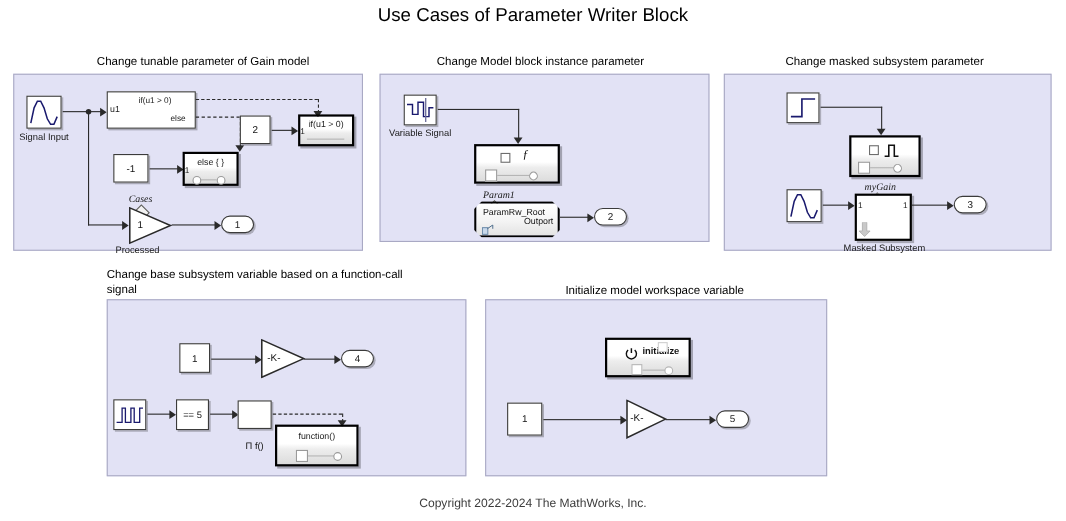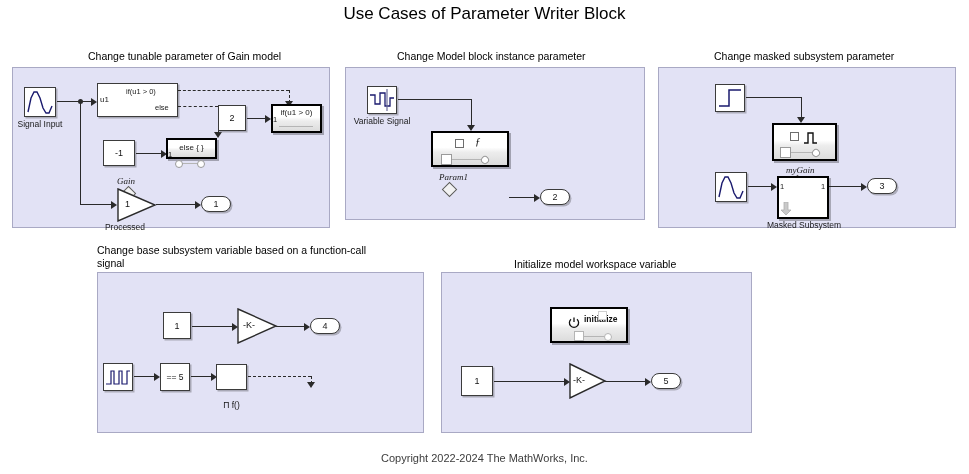--- a/index.html
+++ b/index.html
@@ -266,21 +266,21 @@
   <div class="dwire-h" style="left:165px; top:38px; width:40px;"></div>
   <div class="dwire-v" style="left:205px; top:38px; height:28px;"></div>
   <div class="arrow-d" style="left:201px; top:64px;"></div>
 
   <div class="blk" style="left:90px; top:72px; width:32px; height:26px;">
     <div class="ctr">-1</div>
   </div>
   <div class="wire-h" style="left:123px; top:85px; width:26px;"></div>
   <div class="arrow-r" style="left:148px; top:82px;"></div>
 
-  <div class="sub" style="left:153px; top:70px; width:51px; height:21px;">
+  <div class="sub" style="left:153px; top:70px; width:51px; height:31px;">
     <div class="sub-cap" style="top:3px;">else { }</div>
     <div class="sub-slider" style="left:7px; top:19px; width:34px; height:9px;">
       <div class="bar" style="left:6px; width:16px;"></div>
       <div class="ci" style="left:0px;"></div>
       <div class="ci" style="left:22px;"></div>
     </div>
   </div>
   <div class="sub-port" style="left:155px; top:82px;">1</div>
 
   <div class="blk" style="left:205px; top:37px; width:28px; height:26px;">
@@ -290,21 +290,21 @@
   <div class="arrow-r" style="left:252px; top:47px;"></div>
 
   <div class="sub" style="left:258px; top:36px; width:51px; height:29px;">
     <div class="sub-cap" style="top:2px;">if(u1 &gt; 0)</div>
     <div class="sub-slider" style="left:6px; top:16px; width:38px; height:9px;">
       <div class="bar" style="left:0px; width:34px;"></div>
     </div>
   </div>
   <div class="sub-port" style="left:260px; top:47px;">1</div>
 
-  <div class="ital" style="left:104px; top:108px;">Gain</div>
+  <div class="ital" style="left:104px; top:108px;">Cases</div>
   <div class="diamond" style="left:110px; top:120px;"></div>
 
   <div class="gain" style="left:104px; top:120px;">
     <svg width="40" height="34" viewBox="0 0 40 34">
       <polygon points="1,1 38,17 1,33" fill="#ffffff" stroke="#2a2a2a" stroke-width="1.4"></polygon>
     </svg>
   </div>
   <div class="gain-txt" style="left:112px; top:131px;">1</div>
   <div class="blk-label" style="left:80px; top:154px; width:64px;">Processed</div>
 
@@ -337,20 +337,30 @@
     <div class="sub-slider" style="left:8px; top:22px; width:52px; height:9px;">
       <div class="bar" style="left:10px; width:32px;"></div>
       <div class="sq" style="left:0px; top:-1px; width:9px; height:9px;"></div>
       <div class="ci" style="left:40px; transform:rotate(45deg);"></div>
     </div>
   </div>
 
   <div class="ital" style="left:93px; top:104px;">Param1</div>
   <div class="diamond" style="left:98px; top:116px;"></div>
 
+  <div class="modelblk" style="left:85px; top:115px; width:78px; height:33px;">
+    <div class="modelblk-t" style="left:6px; top:3px; font-size:8px;">ParamRw_Root</div>
+    <div class="modelblk-t" style="right:4px; top:12px; font-size:8px;">Outport</div>
+    <div style="position:absolute; left:5px; bottom:3px; width:11px; height:10px;">
+      <svg width="11" height="10" viewBox="0 0 11 10">
+        <rect x="0.5" y="3" width="5" height="6" fill="#c8d8ea" stroke="#5a7da0" stroke-width="0.8"></rect>
+        <path d="M5 4 L10 0.5 L10 4" fill="none" stroke="#4a6a8a" stroke-width="0.9"></path>
+      </svg>
+    </div>
+  </div>
 
   <div class="wire-h" style="left:163px; top:129px; width:27px;"></div>
   <div class="arrow-r" style="left:188px; top:126px;"></div>
   <div class="outport" style="left:194px; top:121px; width:30px; height:16px;">
     <span>2</span>
   </div>
 </div>
 
 <div class="panel-title" style="left:714px; top:50px;">Change masked subsystem parameter</div>
 
@@ -448,20 +458,28 @@
   <div class="arrow-r" style="left:113px; top:100px;"></div>
 
   <div class="blk" style="left:118px; top:91px; width:31px; height:26px;">
     <div class="ctr" style="font-size:8.5px;margin-top:28px;">Π f()</div>
   </div>
 
   <div class="dwire-h" style="left:150px; top:103px; width:63px;"></div>
   <div class="dwire-v" style="left:213px; top:103px; height:8px;"></div>
   <div class="arrow-d" style="left:209px; top:109px;"></div>
 
+  <div class="sub" style="left:152px; top:113px; width:76px; height:38px;">
+    <div class="sub-cap" style="top:4px;">function()</div>
+    <div class="sub-slider" style="left:17px; top:22px; width:46px; height:9px;">
+      <div class="bar" style="left:10px; width:26px;"></div>
+      <div class="sq" style="left:0px; top:-1px; width:9px; height:9px;"></div>
+      <div class="ci" style="left:34px;"></div>
+    </div>
+  </div>
 </div>
 
 <div class="panel-title" style="left:514px; top:258px;">Initialize model workspace variable</div>
 
 <div class="panel" style="left:441px; top:272px; width:311px; height:161px;">
 
   <div class="sub" style="left:108px; top:34px; width:78px; height:36px;">
     <div style="position:absolute; left:16px; top:6px;">
       <svg width="12" height="12" viewBox="0 0 12 12">
         <path d="M3 2.2 A4.6 4.6 0 1 0 9 2.2" fill="none" stroke="#111" stroke-width="1.3"></path>

